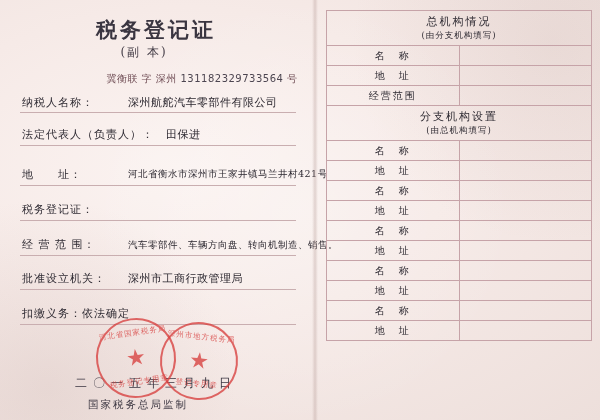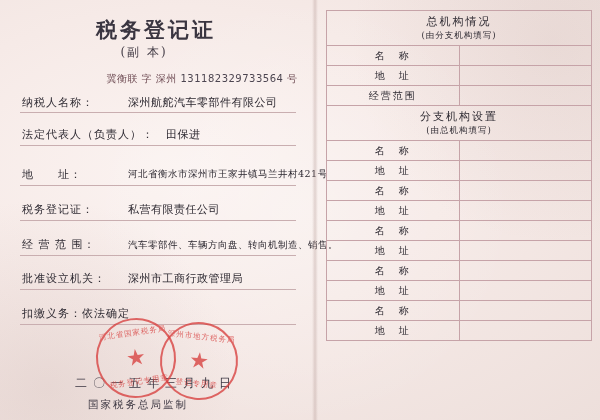--- a/index.html
+++ b/index.html
@@ -235,21 +235,20 @@
 
     <div class="rowlabel" style="top:127px;">法定代表人（负责人）：</div>
     <div class="rowvalue" style="top:127px; left:166px;">田保进</div>
     <div class="underline" style="top:145px;"></div>
 
     <div class="rowlabel" style="top:167px;">地　　址：</div>
     <div class="rowvalue small" style="top:168px;">河北省衡水市深州市王家井镇马兰井村421号</div>
     <div class="underline" style="top:185px;"></div>
 
     <div class="rowlabel" style="top:202px;">税务登记证：</div>
-    <div class="rowvalue" style="top:202px;">私营有限责任公司</div>
     <div class="underline" style="top:220px;"></div>
 
     <div class="rowlabel" style="top:237px;">经 营 范 围：</div>
     <div class="rowvalue small" style="top:239px;">汽车零部件、车辆方向盘、转向机制造、销售。</div>
     <div class="underline" style="top:255px;"></div>
 
     <div class="rowlabel" style="top:271px;">批准设立机关：</div>
     <div class="rowvalue" style="top:271px;">深州市工商行政管理局</div>
     <div class="underline" style="top:289px;"></div>
 

